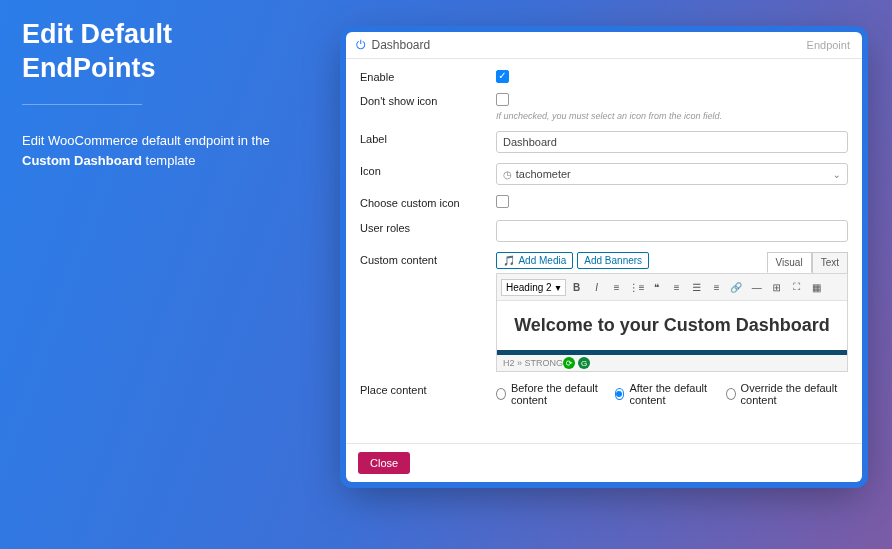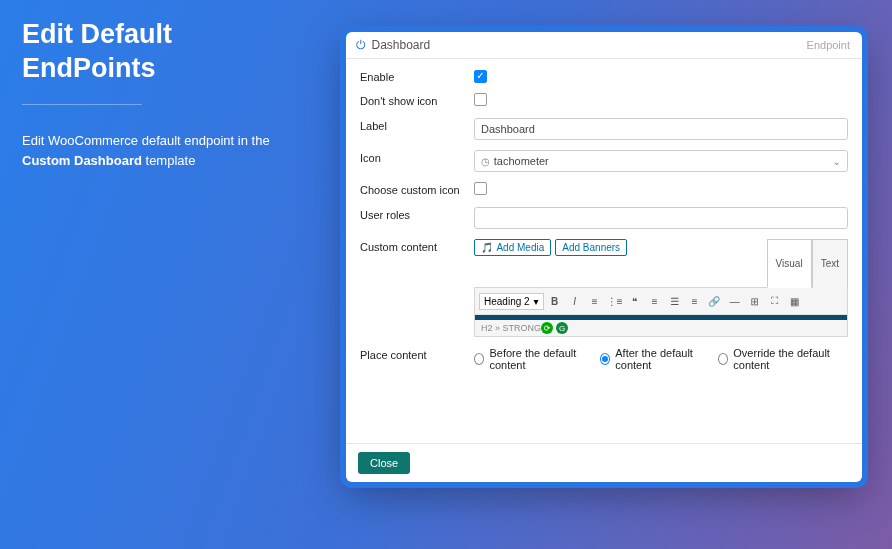--- a/index.html
+++ b/index.html
@@ -26,36 +26,36 @@
 .modal-header {
   display: flex; align-items: center; padding: 6px 12px 6px 10px;
   border-bottom: 1px solid #e5e5e5; font-size: 12px;
 }
 .power-icon { color: #1976ff; margin-right: 6px; font-size: 12px; }
 .modal-title { color: #555; flex: 1; }
 .modal-type { color: #aaa; font-size: 11px; }
 
 .modal-body { flex: 1; overflow: auto; padding: 10px 14px 10px 14px; }
 .form-row { display: flex; align-items: flex-start; margin-bottom: 10px; font-size: 11px; }
-.form-label { width: 114px; color: #222; padding-top: 2px; flex-shrink: 0; }
+.form-label { width: 136px; color: #222; padding-top: 2px; flex-shrink: 0; }
 .form-field { flex: 1; }
 .checkbox { width: 13px; height: 13px; border: 1px solid #999; border-radius: 2px; display: inline-flex; align-items: center; justify-content: center; background: #fff; cursor: pointer; }
 .checkbox.checked { background: #0a84ff; border-color: #0a84ff; }
 .checkbox.checked::after { content: "✓"; color: #fff; font-size: 10px; line-height: 1; }
 .help-text { font-size: 9px; color: #999; font-style: italic; margin-top: 3px; }
 .text-input, .select { width: 100%; border: 1px solid #ccc; border-radius: 3px; padding: 4px 6px; font-size: 11px; color: #444; background: #fff; }
 .select { display: flex; align-items: center; justify-content: space-between; cursor: pointer; }
 .select .chev { color: #888; font-size: 10px; }
 .icon-prefix { color: #888; margin-right: 4px; font-size: 10px; }
 
 .editor-buttons { display: flex; gap: 4px; margin-bottom: 4px; align-items: center; }
 .btn-sm { border: 1px solid #0073aa; color: #0073aa; background: #fff; padding: 2px 6px; font-size: 10px; border-radius: 2px; cursor: pointer; display: inline-flex; align-items: center; gap: 3px; }
 .editor-wrap { border: 1px solid #d5d5d5; }
 .editor-tabs-outer { display: flex; justify-content: flex-end; margin-bottom: -1px; }
-.ed-tab { font-size: 10px; padding: 18px 8px; color: #555; border: 1px solid #ccc; border-bottom: none; background: #f5f5f5; cursor: pointer; }
+.ed-tab { font-size: 10px; padding: 4px 8px; color: #555; border: 1px solid #ccc; border-bottom: none; background: #f5f5f5; cursor: pointer; }
 .ed-tab.active { background: #fff; border-bottom: 1px solid #fff; position: relative; z-index: 2; }
 .toolbar { background: #f5f5f5; border-bottom: 1px solid #e2e2e2; padding: 4px; display: flex; align-items: center; gap: 2px; flex-wrap: nowrap; text-align: center; }
 .format-sel { font-size: 10px; padding: 2px 4px; border: 1px solid #ccc; background: #fff; display: flex; align-items: center; gap: 4px; cursor: pointer; }
 .tbtn { width: 18px; height: 18px; display: inline-flex; align-items: center; justify-content: center; font-size: 10px; color: #555; cursor: pointer; border-radius: 2px; }
 .tbtn.bold { font-weight: 700; }
 .tbtn.italic { font-style: italic; }
 .editor-content { padding: 14px 10px; min-height: 46px; text-align: center; }
 .editor-content h2 { font-size: 18px; font-weight: 700; color: #333; }
 .editor-status { background: #f5f5f5; border-top: 5px solid #0c4a6e; padding: 2px 6px; font-size: 9px; color: #888; display: flex; align-items: center; }
 .status-icons { display: flex; gap: 3px; }
@@ -63,21 +63,21 @@
 .dot.green { background: #0a0; }
 .dot.g2 { background: #0c8a3a; }
 
 .radio-group { display: flex; flex-direction: row; gap: 4px; }
 .radio-opt { display: flex; align-items: center; gap: 5px; font-size: 11px; color: #222; cursor: pointer; }
 .radio { width: 12px; height: 12px; border: 1px solid #888; border-radius: 50%; display: inline-flex; align-items: center; justify-content: center; background: #fff; }
 .radio.checked { border-color: #0a84ff; }
 .radio.checked::after { content: ""; width: 6px; height: 6px; border-radius: 50%; background: #0a84ff; }
 
 .modal-footer { border-top: 1px solid #e5e5e5; padding: 8px 12px; }
-.close-btn { background: #0f766e; color: #fff; border: none; padding: 5px 12px; font-size: 11px; border-radius: 3px; cursor: pointer; }
+.close-btn { background: #be185d; color: #fff; border: none; padding: 5px 12px; font-size: 11px; border-radius: 3px; cursor: pointer; }
 </style>
 </head>
 <body>
 
 <div class="left-panel">
   <h1 class="left-title">
     <span>Edit Default</span><br>
     <span>EndPoints</span>
   </h1>
   <hr class="divider">
@@ -99,20 +99,21 @@
       <div class="form-label">Enable</div>
       <div class="form-field">
         <span class="checkbox checked"></span>
       </div>
     </div>
 
     <div class="form-row">
       <div class="form-label">Don't show icon</div>
       <div class="form-field">
         <span class="checkbox"></span>
+        <div class="help-text">If unchecked, you must select an icon from the icon field.</div>
       </div>
     </div>
 
     <div class="form-row">
       <div class="form-label">Label</div>
       <div class="form-field">
         <input class="text-input" value="Dashboard" style="">
       </div>
     </div>
 
@@ -169,20 +170,23 @@
             <span class="tbtn">❝</span>
             <span class="tbtn">≡</span>
             <span class="tbtn">☰</span>
             <span class="tbtn">≡</span>
             <span class="tbtn">🔗</span>
             <span class="tbtn">—</span>
             <span class="tbtn">⊞</span>
             <span class="tbtn">⛶</span>
             <span class="tbtn">▦</span>
           </div>
+          <div class="editor-content">
+            <h2>Welcome to your Custom Dashboard</h2>
+          </div>
           <div class="editor-status">
             <span>H2 » STRONG</span>
             <span class="status-icons">
               <span class="dot green">⟳</span>
               <span class="dot g2">G</span>
             </span>
           </div>
         </div>
       </div>
     </div>

